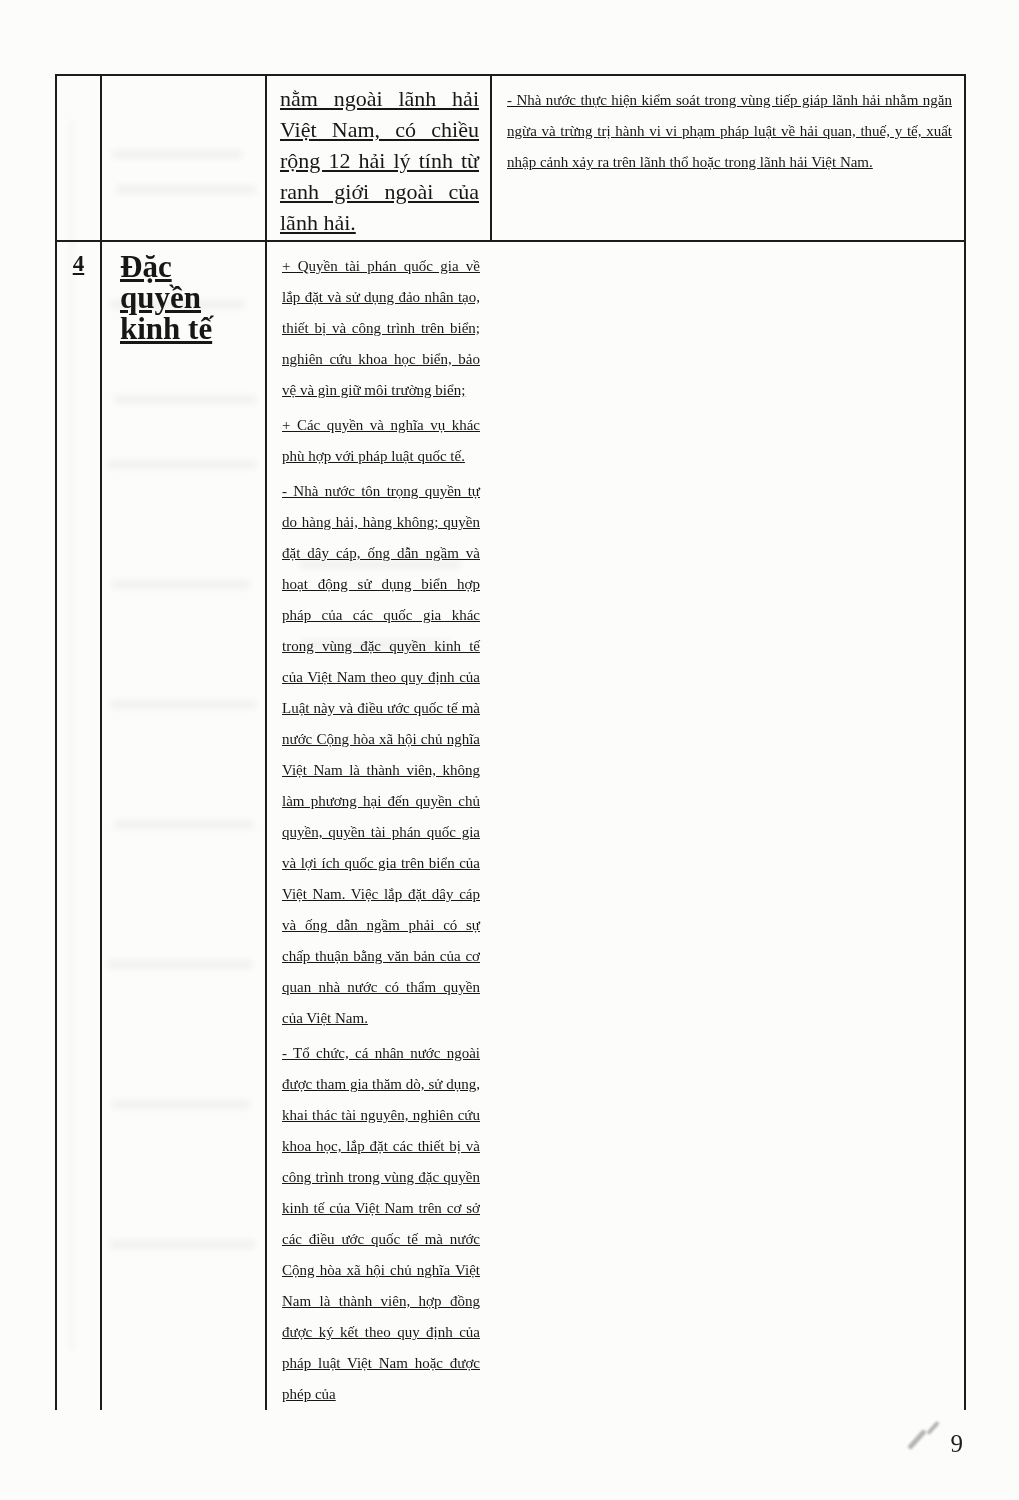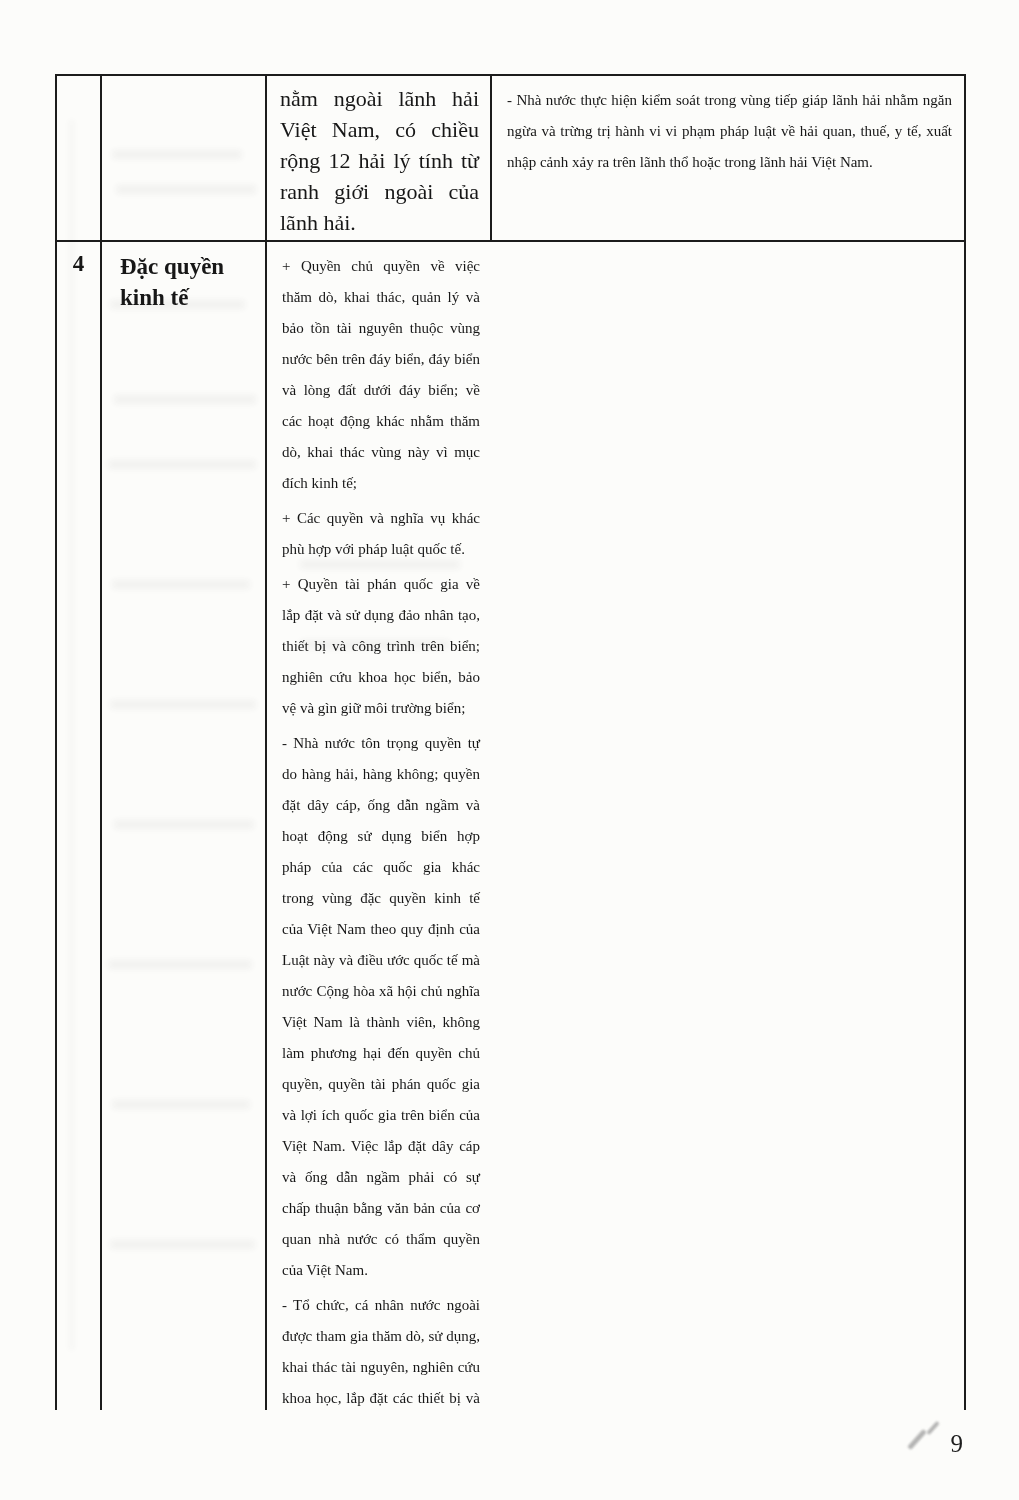--- a/index.html
+++ b/index.html
@@ -27,30 +27,30 @@
   .ghost.v { width:3px; opacity:0.06; }
 
   .tbl {
     position:absolute; left:55px; top:74px; width:911px;
     box-sizing:border-box;
     border:2px solid #1c1c1c; border-bottom:0;
     display:grid;
     grid-template-columns:45px 165px 225px 1fr;
     grid-template-rows:166px 1168px;
   }
-  .cell { box-sizing:border-box; overflow:hidden; }
+  .cell { box-sizing:border-box; overflow:hidden;text-decoration:underline; }
   .br { border-right:2px solid #1c1c1c; }
   .bb { border-bottom:2px solid #1c1c1c; }
 
   .cell p { margin:0 0 4px 0; }
   .num {
     font-weight:700; font-size:23px; text-align:center; padding-top:9px;
   }
   .term {
-    font-weight:700; font-size:23px; line-height:31px;
+    font-weight:700; font-size:31px; line-height:31px;
     padding:9px 10px 0 18px;
   }
   .def {
     font-size:22px; line-height:31px; text-align:justify;
     padding:7px 11px 0 13px;
   }
   .prov {
     font-size:15px; line-height:31px; text-align:justify;
     padding:9px 12px 0 15px;
   }
@@ -100,23 +100,22 @@
       <p>- Nhà nước thực hiện kiểm soát trong vùng tiếp giáp lãnh hải nhằm ngăn ngừa và trừng trị hành vi vi phạm pháp luật về hải quan, thuế, y tế, xuất nhập cảnh xảy ra trên lãnh thổ hoặc trong lãnh hải Việt Nam.</p>
     </div>
 
     <div class="cell br num">
       <span>4</span>
     </div>
     <div class="cell br term">
       <span>Đặc quyền kinh tế</span>
     </div>
     <div class="cell prov">
-      <p>+ Quyền chủ quyền về việc thăm dò, khai thác, quản lý và bảo tồn tài nguyên thuộc vùng nước bên trên đáy biển, đáy biển và lòng đất dưới đáy biển; về các hoạt động khác nhằm thăm dò, khai thác vùng này vì mục đích kinh tế;</p>
+      <p>+ Quyền tài phán quốc gia về lắp đặt và sử dụng đảo nhân tạo, thiết bị và công trình trên biển; nghiên cứu khoa học biển, bảo vệ và gìn giữ môi trường biển;</p>
       <p>+ Các quyền và nghĩa vụ khác phù hợp với pháp luật quốc tế.</p>
-      <p>+ Quyền tài phán quốc gia về lắp đặt và sử dụng đảo nhân tạo, thiết bị và công trình trên biển; nghiên cứu khoa học biển, bảo vệ và gìn giữ môi trường biển;</p>
       <p>- Nhà nước tôn trọng quyền tự do hàng hải, hàng không; quyền đặt dây cáp, ống dẫn ngầm và hoạt động sử dụng biển hợp pháp của các quốc gia khác trong vùng đặc quyền kinh tế của Việt Nam theo quy định của Luật này và điều ước quốc tế mà nước Cộng hòa xã hội chủ nghĩa Việt Nam là thành viên, không làm phương hại đến quyền chủ quyền, quyền tài phán quốc gia và lợi ích quốc gia trên biển của Việt Nam. Việc lắp đặt dây cáp và ống dẫn ngầm phải có sự chấp thuận bằng văn bản của cơ quan nhà nước có thẩm quyền của Việt Nam.</p>
       <p>- Tổ chức, cá nhân nước ngoài được tham gia thăm dò, sử dụng, khai thác tài nguyên, nghiên cứu khoa học, lắp đặt các thiết bị và công trình trong vùng đặc quyền kinh tế của Việt Nam trên cơ sở các điều ước quốc tế mà nước Cộng hòa xã hội chủ nghĩa Việt Nam là thành viên, hợp đồng được ký kết theo quy định của pháp luật Việt Nam hoặc được phép của</p>
     </div>
   </div>
 
   <div class="pencil" style="right:90px; bottom:58px; width:24px; height:5px;"></div>
   <div class="pencil" style="right:78px; bottom:70px; width:16px; height:4px;"></div>
 
   <div class="pagenum">9</div>
 

